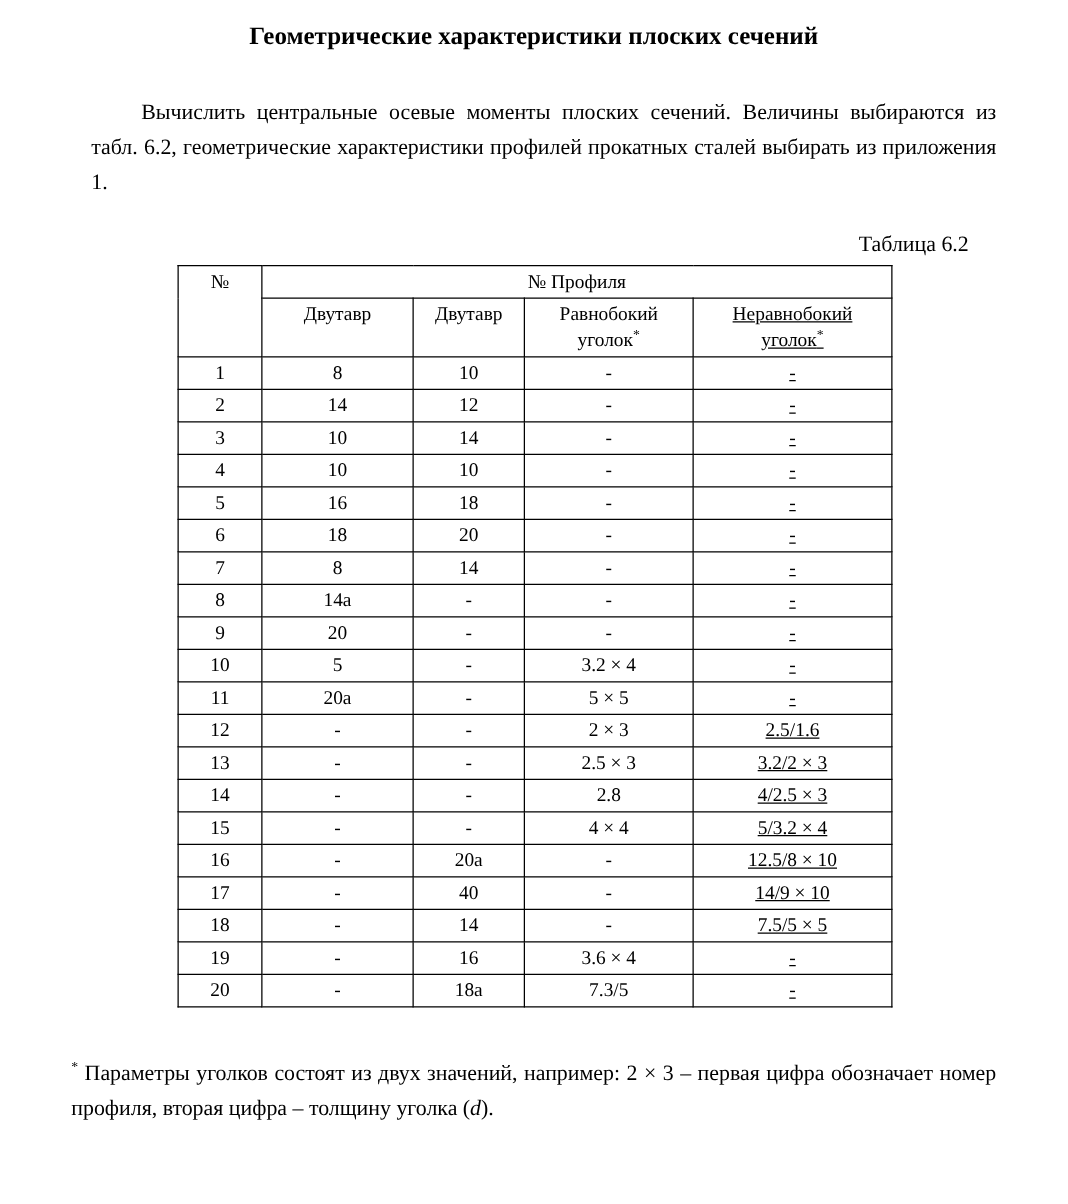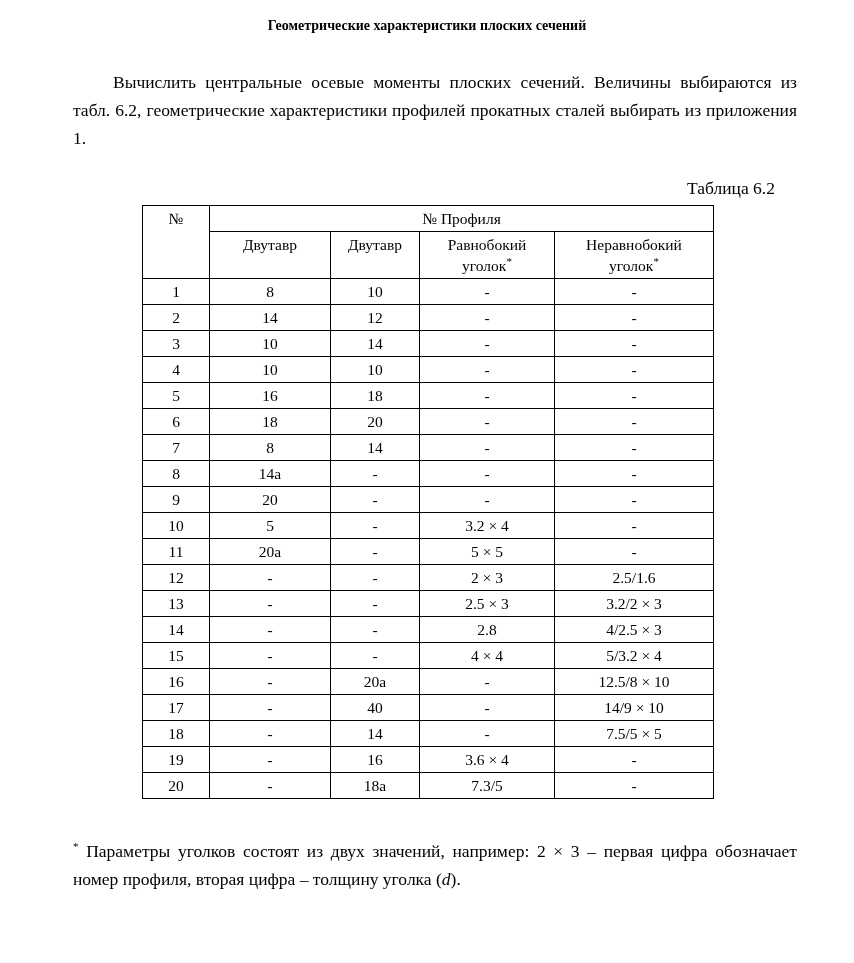--- a/index.html
+++ b/index.html
@@ -12,21 +12,21 @@
     width: 854px;
     height: 963px;
     background: #ffffff;
     color: #000000;
     font-family: "Liberation Serif", serif;
     box-sizing: border-box;
     padding: 10px 57px 0 57px;
     overflow: hidden;
   }
   .title {
-    font-size: 14px;
+    font-size: 20px;
     font-weight: bold;
     text-align: center;
     margin: 8px 0 0 0;
   }
   .intro {
     margin: 34px 0 0 16px;
     font-size: 17.5px;
     line-height: 28px;
     text-align: justify;
     text-indent: 40px;
@@ -47,28 +47,28 @@
     text-align: center;
     vertical-align: top;
     padding: 2px 4px;
     line-height: 21px;
     font-weight: normal;
   }
   .col-1 { width: 58px; }
   .col-2 { width: 112px; }
   .col-3 { width: 80px; }
   .col-4 { width: 126px; }
-  .col-5 { width: 150px; }
+  .col-5 { width: 150px; text-decoration: underline; }
   table.profiles th sup,
   .footnote sup {
     font-size: 11px;
     line-height: 0;
   }
   .footnote {
-    margin: 38px 0 0 16px;
+    margin: 38px 0 0 0;
     font-size: 17.5px;
     line-height: 28px;
     text-align: justify;
   }
   .footnote i { font-style: italic; }
 </style>
 </head>
 <body>
 
 <div class="page">

